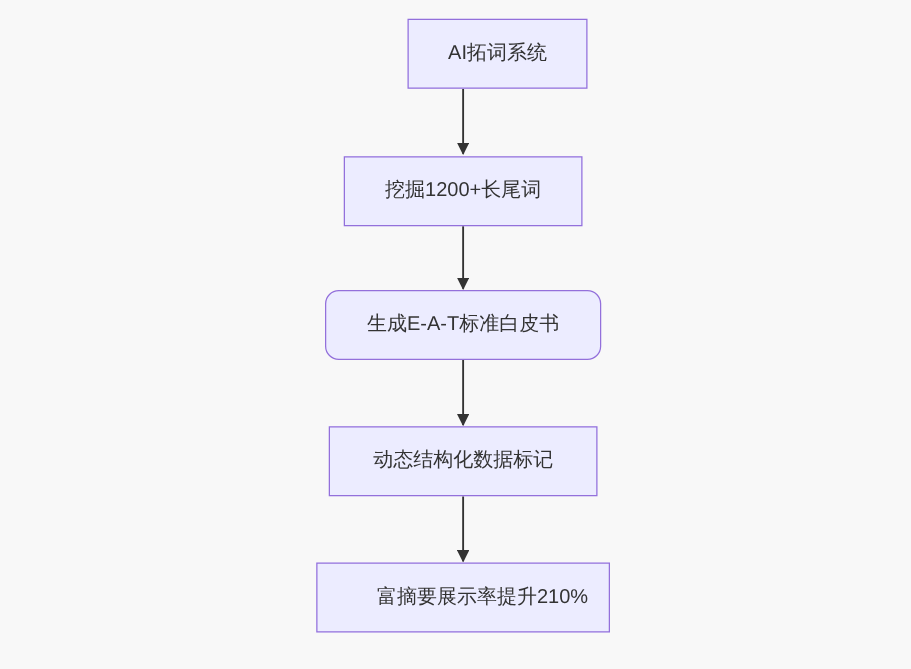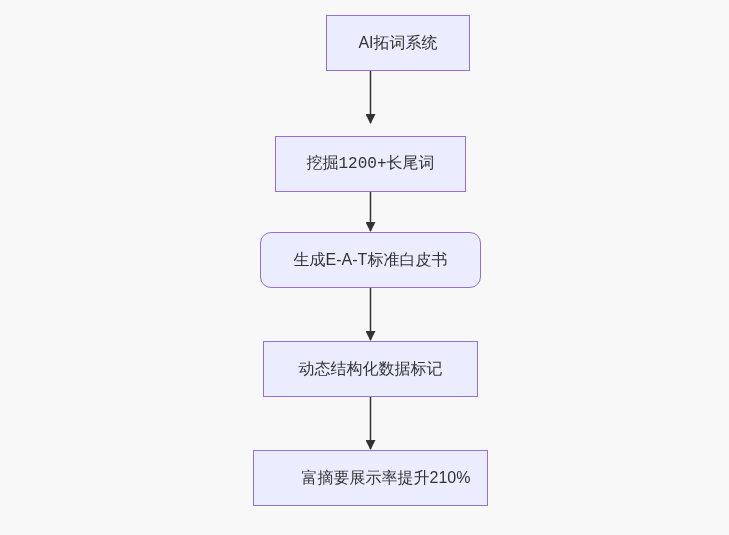--- a/index.html
+++ b/index.html
@@ -37,21 +37,21 @@
     justify-content:center;
     height:56px;
   }
   .flow-node .label{
     color:var(--text);
     font-size:16px;
     line-height:1;
     white-space:nowrap;
   }
   .n1{left:299px;top:15px;width:144px;margin-left:27px;}
-  .n2{left:275px;top:136px;width:191px;font-family:Liberation Mono, monospace;}
+  .n2{left:275px;top:125px;width:191px;}
   .n3{left:260px;top:232px;width:221px;border-radius:11px;}
   .n4{left:263px;top:341px;width:215px;text-align:center;}
   .n5{left:253px;top:450px;width:235px;padding-left:31px;}
 </style>
 </head>
 <body>
 
 <div class="stage">
 
   <svg class="edges-layer" width="729" height="535" viewBox="0 0 729 535" xmlns="http://www.w3.org/2000/svg">

